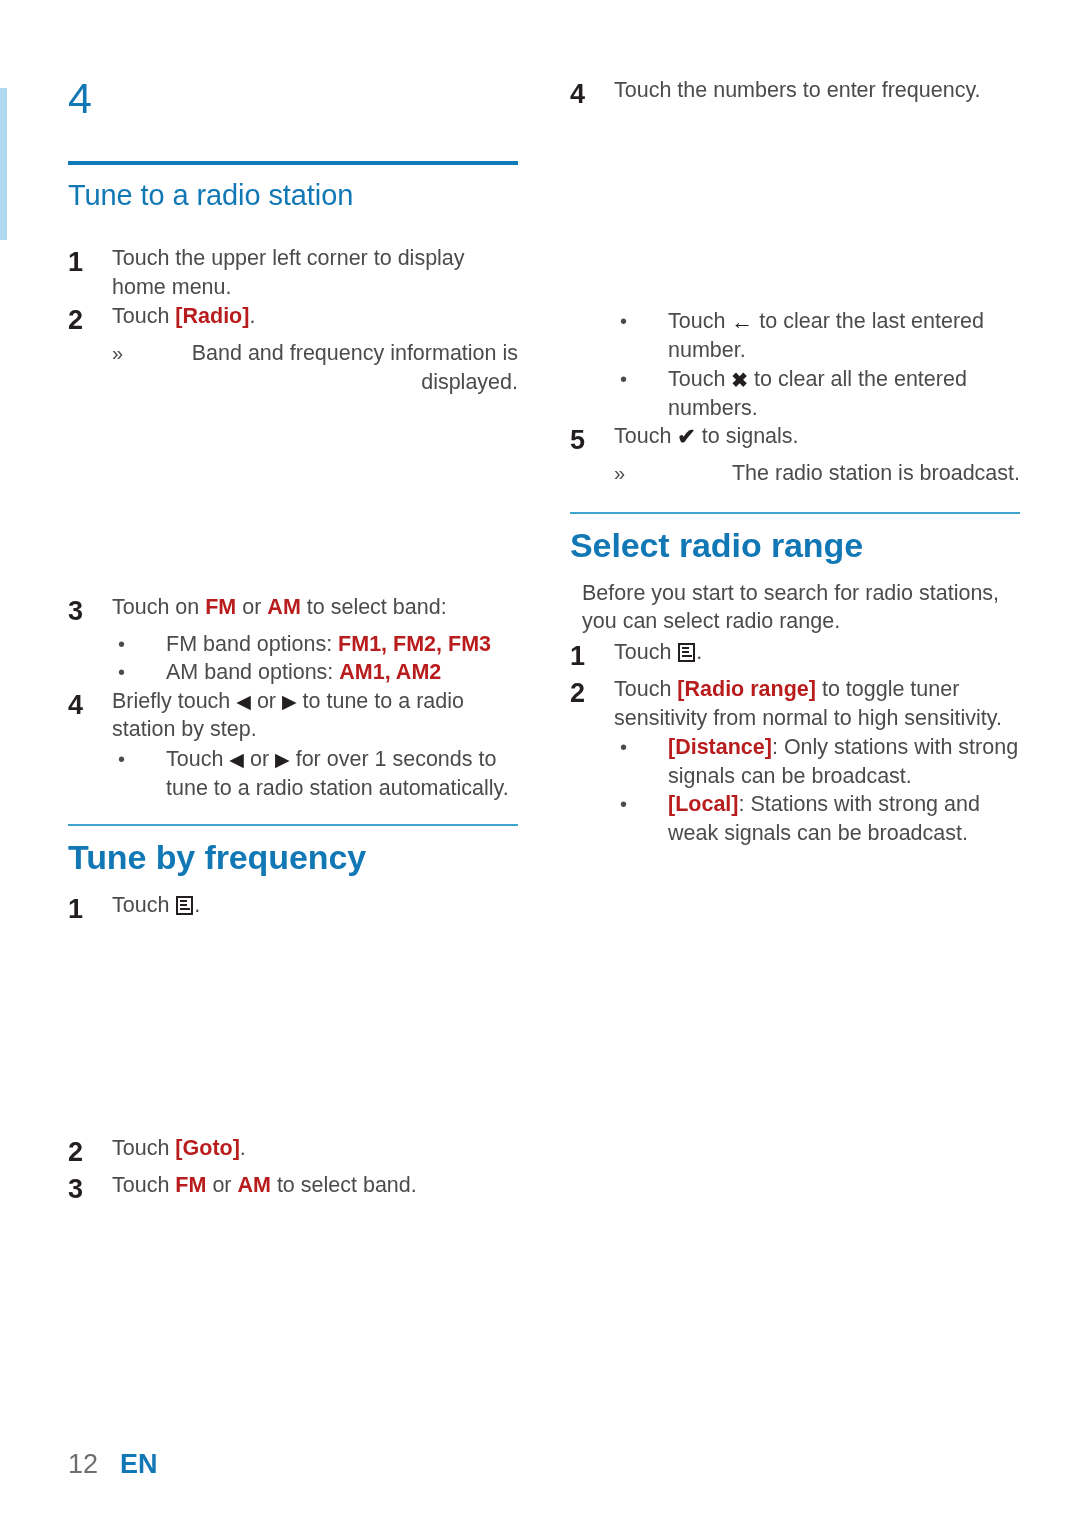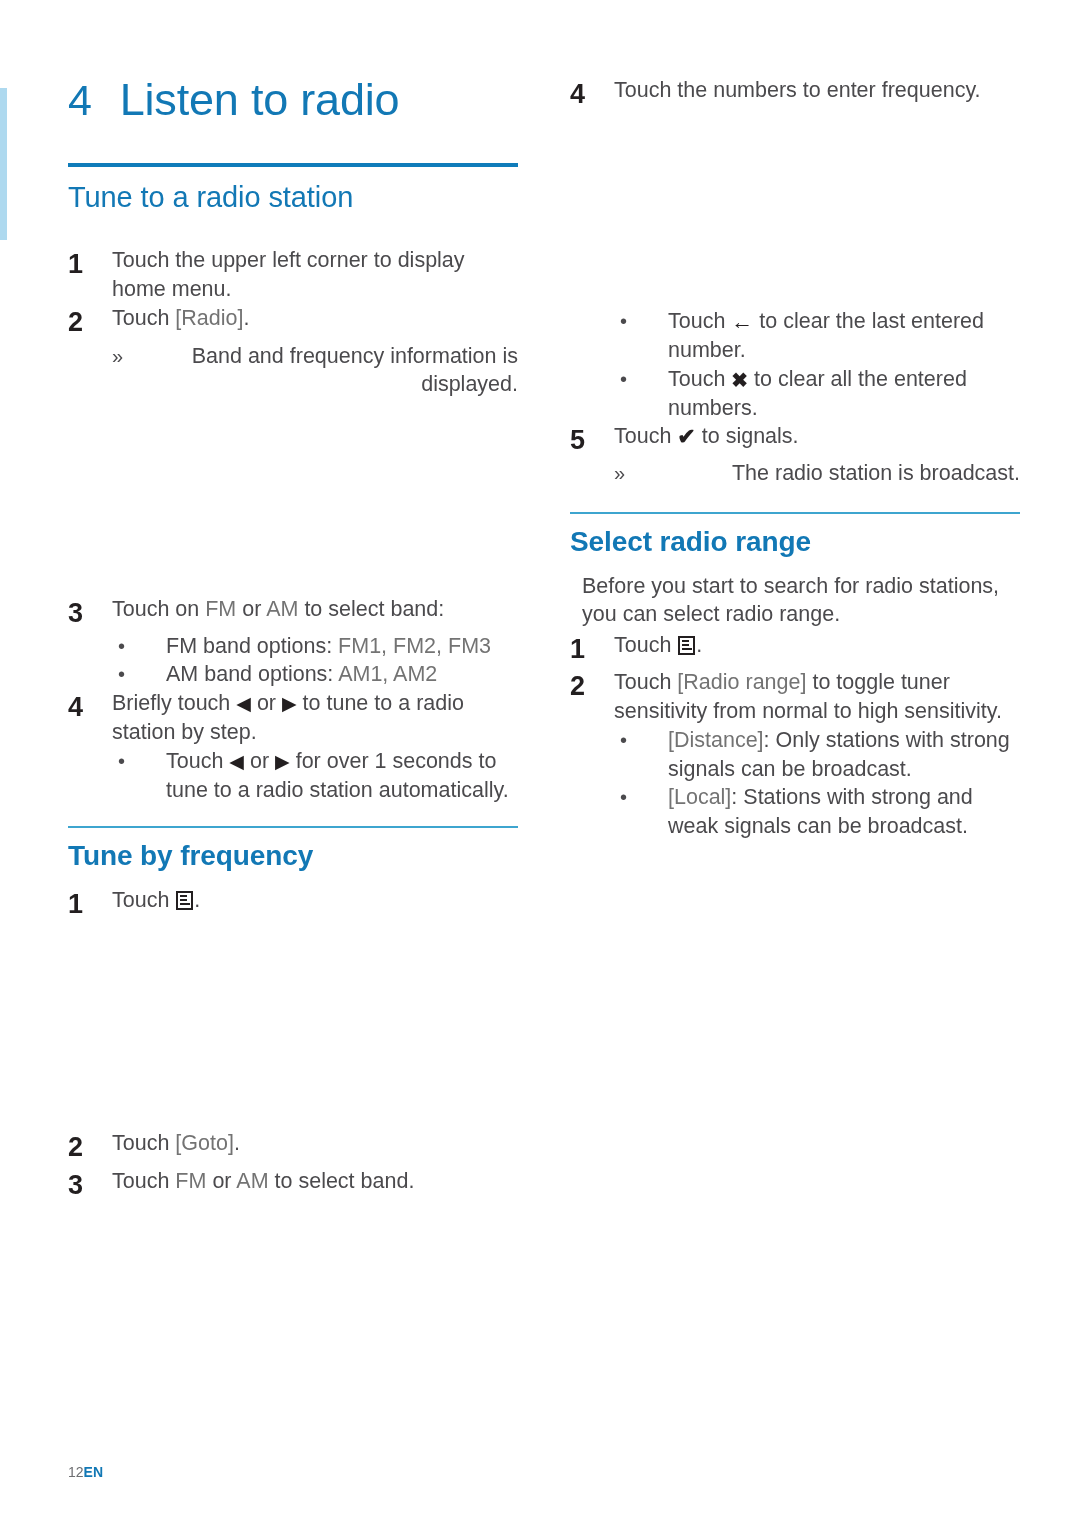--- a/index.html
+++ b/index.html
@@ -71,21 +71,21 @@
   }
 
   h2.section {
     font-size: 29px;
     font-weight: 400;
     color: #1278b5;
     margin: 0 0 32px 0;
     letter-spacing: -0.1px;
   }
   h2.section.sub {
-    font-size: 28px;
+    font-size: 34px;
     font-weight: 700;
     margin: 0 0 14px 0;
   }
 
   
   .steps { margin: 0; padding: 0; }
 
   .step {
     display: flex;
     align-items: flex-start;
@@ -140,21 +140,21 @@
   }
   .result-text { flex: 1 1 auto; text-align: right; }
 
   .para {
     font-size: 21.5px;
     line-height: 1.33;
     color: #4b4a4d;
     margin: 0 0 2px 12px;
   }
 
-  b, .b { font-weight: 400; color: #737373; }
+  b, .b { font-weight: 700; color: #b91c1c; }
 
   
   .gl {
     display: inline-block;
     vertical-align: -2px;
     color: #231f20;
   }
   .gl-menu {
     width: 17px;
     height: 19px;
@@ -190,39 +190,39 @@
   
   .figure-gap { width: 100%; }
 
   
   .footer {
     position: absolute;
     left: 68px;
     bottom: 48px;
     display: flex;
     align-items: baseline;
-    font-size: 14px;
+    gap: 22px;
+    font-size: 27px;
   }
   .footer .pg  { color: #6d6e71; }
   .footer .lng { color: #1278b5; font-weight: 700; }
 </style>
 </head>
 <body>
 
 <div class="page">
 
   <div class="edge-marker"></div>
 
   <div class="columns">
 
     <div class="col">
 
       <div class="chapter">
         <span class="chapter-num">4</span>
-        <span>Listen to radio</span>
       </div>
 
       <div class="rule-thick"></div>
 
       <h2 class="section">Tune to a radio station</h2>
 
       <div class="steps">
 
         <div class="step">
           <div class="step-num">1</div>

